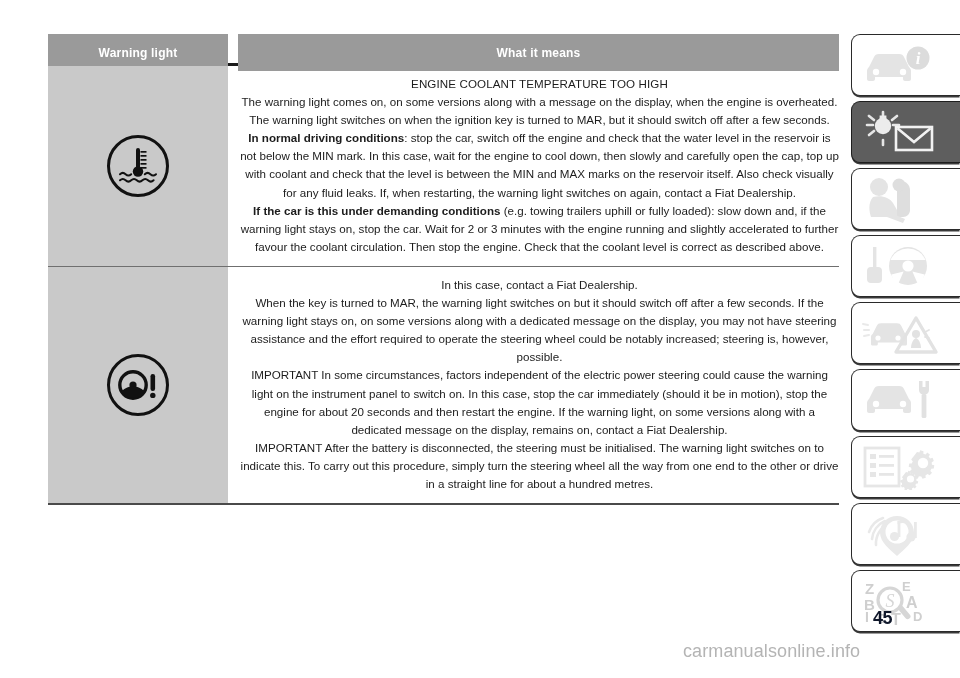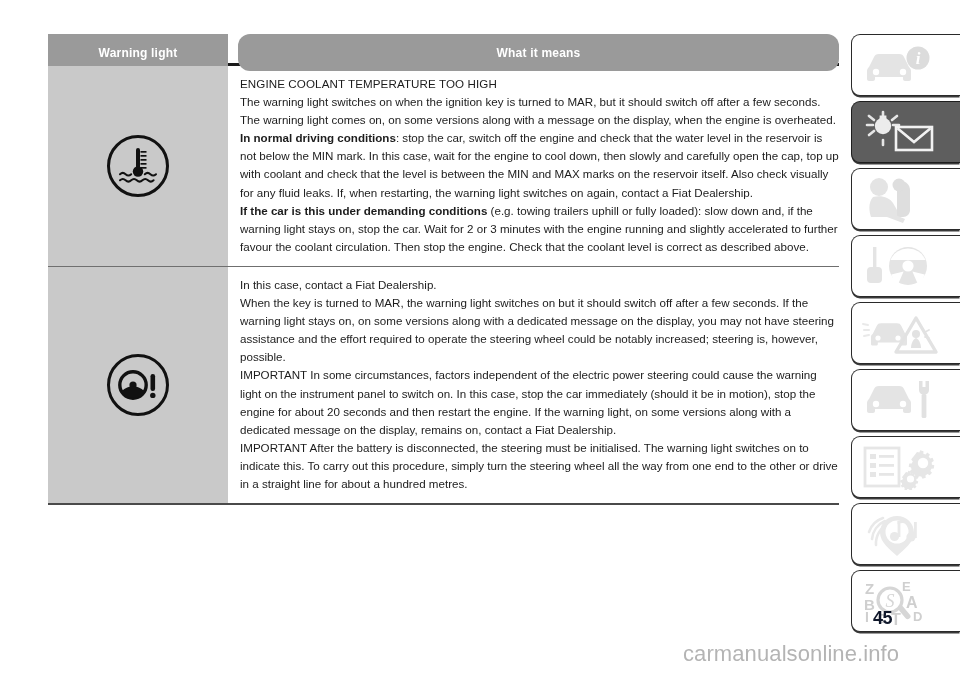--- a/index.html
+++ b/index.html
@@ -36,21 +36,21 @@
     font-weight: bold;
     letter-spacing: 0.2px;
     display: flex;
     align-items: center;
     justify-content: center;
     height: 37px;
     box-sizing: border-box;
   }
   .th-warning { width: 180px; }
   .th-spacer { width: 10px; background: transparent; }
-  .th-means { flex: 1; border-radius: 12px; }
+  .th-means { flex: 1; }
 
   .head-rule {
     height: 3px;
     background: #1b1b1b;
     width: 791px;
   }
 
   .trow {
     display: flex;
     align-items: stretch;
@@ -82,21 +82,21 @@
     flex: 1;
     padding: 9px 0 10px 2px;
     box-sizing: border-box;
   }
 
   .cell-text p {
     margin: 0;
     font-size: 11.6px;
     line-height: 18.1px;
     color: #1c1c1c;
-    text-align: left;
+    text-align: center;
   }
   .cell-text p.title {
     letter-spacing: 0.1px;
   }
   .cell-text b { font-weight: bold; }
 
   
   .tell-tale {
     width: 62px;
     height: 62px;
@@ -142,21 +142,21 @@
     top: 608px;
     font-size: 18px;
     font-weight: bold;
     color: #0f172a;
     letter-spacing: -0.5px;
   }
   .watermark {
     position: absolute;
     left: 683px;
     top: 641px;
-    font-size: 22px;
+    font-size: 18px;
     color: #b4b4b4;
     letter-spacing: 0.1px;
     white-space: nowrap;
   }
 </style>
 </head>
 <body>
 
 <div class="page-table">
 
@@ -185,22 +185,22 @@
 
           <path d="M10 36.2q2.8-2.6 5.6 0t5.6 0" stroke="#111" stroke-width="2" fill="none" stroke-linecap="round"></path>
           <path d="M34.8 36.2q2.8-2.6 5.6 0t5.6 0" stroke="#111" stroke-width="2" fill="none" stroke-linecap="round"></path>
           <path d="M10 42.3q2.8-2.6 5.6 0t5.6 0t5.6 0t5.6 0t5.6 0t5.6 0" stroke="#111" stroke-width="2" fill="none" stroke-linecap="round"></path>
         </svg>
       </div>
     </div>
     <div class="cell-gap"></div>
     <div class="cell-text">
       <p class="title">ENGINE COOLANT TEMPERATURE TOO HIGH</p>
+      <p><span>The warning light comes on, on some versions along with a message on the display, when the engine is overheated.</span></p>
       <p><span>The warning light switches on when the ignition key is turned to MAR, but it should switch off after a few seconds.</span></p>
-      <p><span>The warning light comes on, on some versions along with a message on the display, when the engine is overheated.</span></p>
       <p><b>In normal driving conditions</b><span>: stop the car, switch off the engine and check that the water level in the reservoir is not below the MIN mark. In this case, wait for the engine to cool down, then slowly and carefully open the cap, top up with coolant and check that the level is between the MIN and MAX marks on the reservoir itself. Also check visually for any fluid leaks. If, when restarting, the warning light switches on again, contact a Fiat Dealership.</span></p>
       <p><b>If the car is this under demanding conditions</b><span> (e.g. towing trailers uphill or fully loaded): slow down and, if the warning light stays on, stop the car. Wait for 2 or 3 minutes with the engine running and slightly accelerated to further favour the coolant circulation. Then stop the engine. Check that the coolant level is correct as described above.</span></p>
     </div>
   </div>
 
   <div class="row-rule"></div>
 
   <div class="trow">
     <div class="cell-icon">
       <div class="tell-tale">

